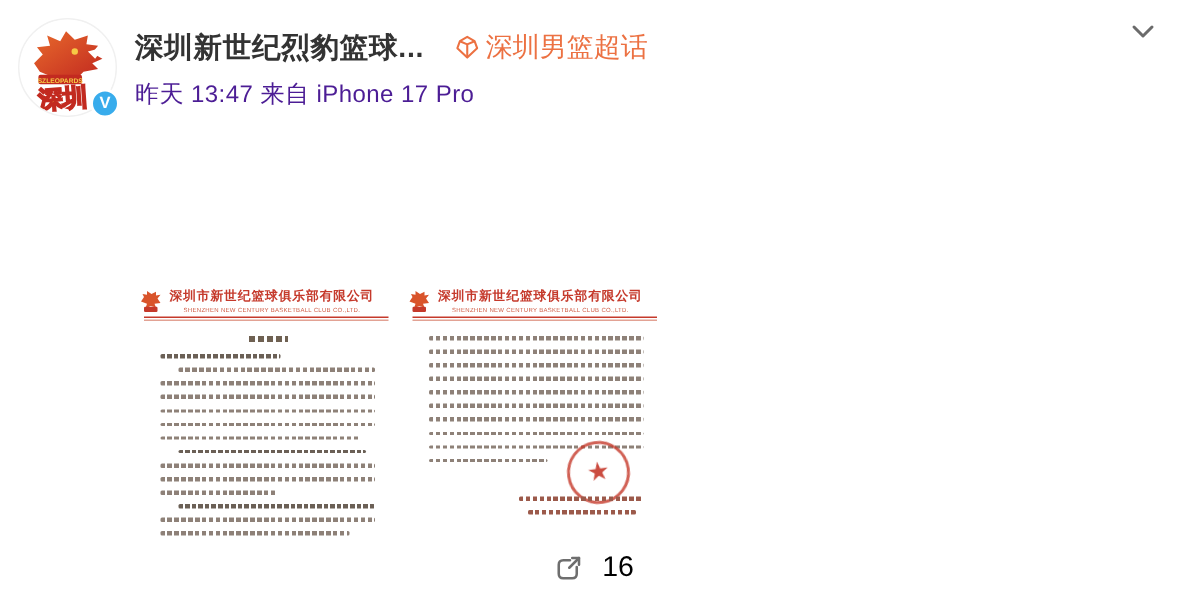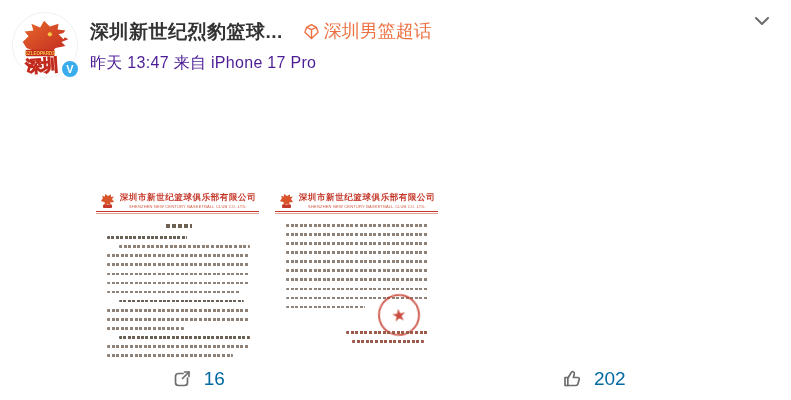--- a/index.html
+++ b/index.html
@@ -23,21 +23,21 @@
   
   .content { position:absolute; left:90px; top:86px; width:694px; font-size:19px;
     line-height:29px; color:#333; letter-spacing:.4px; }
   .content .txt { white-space:pre-line; }
   .content .topic-link { color:#ec7142; cursor:pointer; white-space:nowrap; }
   .content .topic-link svg { vertical-align:-2px; margin:0 2px 0 6px; }
 
   
   .attachments { position:absolute; left:92px; top:188px; display:flex; gap:8px; }
   .page { position:relative; width:171px; height:176px; background:#fff; padding-top:4px; cursor:pointer; }
-  .lh { display:flex; align-items:center; justify-content:center; gap:4px; }
+  .lh { display:flex; align-items:center; justify-content:flex-start; gap:4px; }
   .lh-text { text-align:center; }
   .lh-cn { color:#c5392b; font-weight:bold; font-size:8.5px; letter-spacing:.6px;
     white-space:nowrap; filter:blur(.2px); }
   .lh-en { color:#cf5a43; font-size:4px; letter-spacing:.2px; white-space:nowrap; filter:blur(.2px); }
   .rule { height:3px; margin:2px 4px 0 4px; border-top:1.6px solid #c5392b;
     border-bottom:1px solid #e2a294; }
   .pbody { position:relative; padding:7px 13px 0 15px; }
   .tl { height:2.7px; margin-bottom:6.4px; border-radius:1px; filter:blur(.35px);
     background:repeating-linear-gradient(90deg,#8e8178 0 3px,rgba(0,0,0,0) 3px 4.6px); }
   .tl.ind { margin-left:12px; }
@@ -49,21 +49,21 @@
     display:flex; align-items:center; justify-content:center; color:rgba(197,57,43,.9);
     font-size:17px; }
   .sig1,.sig2 { position:absolute; height:3.2px; filter:blur(.35px); border-radius:1px;
     background:repeating-linear-gradient(90deg,#9c5a4b 0 3px,rgba(0,0,0,0) 3px 4.6px); }
   .sig1 { right:14px; top:143px; width:82px; }
   .sig2 { right:18px; top:152px; width:72px; }
 
   
   .actions { position:absolute; left:0; right:0; bottom:4px; height:34px; display:flex; }
   .action { flex:1; display:flex; align-items:center; justify-content:center; gap:11px;
-    color:#0369a1; font-size:19px; cursor:pointer; }
+    color:#000000; font-size:19px; cursor:pointer; }
   .action svg { display:block; }
 </style>
 </head>
 <body>
 
 <div class="card">
 
   <div class="avatar-wrap">
     <svg class="avatar" viewBox="0 0 66 66">
       <defs>
@@ -170,23 +170,14 @@
     <div class="action">
       <svg width="22" height="22" viewBox="0 0 22 22">
         <g fill="none" stroke="#6e6e6e" stroke-width="1.7" stroke-linecap="round" stroke-linejoin="round">
           <path d="M12,5.5 H7.5 Q4.5,5.5 4.5,8.5 V14.5 Q4.5,17.5 7.5,17.5 H13.5 Q16.5,17.5 16.5,14.5 V10"></path>
           <path d="M11.5,10.5 L18,4"></path>
           <path d="M13.5,4 H18 V8.5"></path>
         </g>
       </svg>
       <span>16</span>
     </div>
-    <div class="action">
-      <svg width="22" height="22" viewBox="0 0 22 22">
-        <g fill="none" stroke="#6e6e6e" stroke-width="1.7" stroke-linecap="round" stroke-linejoin="round">
-          <path d="M4,9.5 H6.8 V17.5 H4 Z"></path>
-          <path d="M6.8,17.5 H14.8 Q16.6,17.5 17,15.8 L18.2,11.2 Q18.6,9.5 16.8,9.5 H12.4 L13.3,6 Q13.7,4.2 12.2,3.7 Q10.8,3.2 10.1,4.7 L6.8,10.2"></path>
-        </g>
-      </svg>
-      <span>202</span>
-    </div>
   </div>
 </div>
 
 </body></html>

